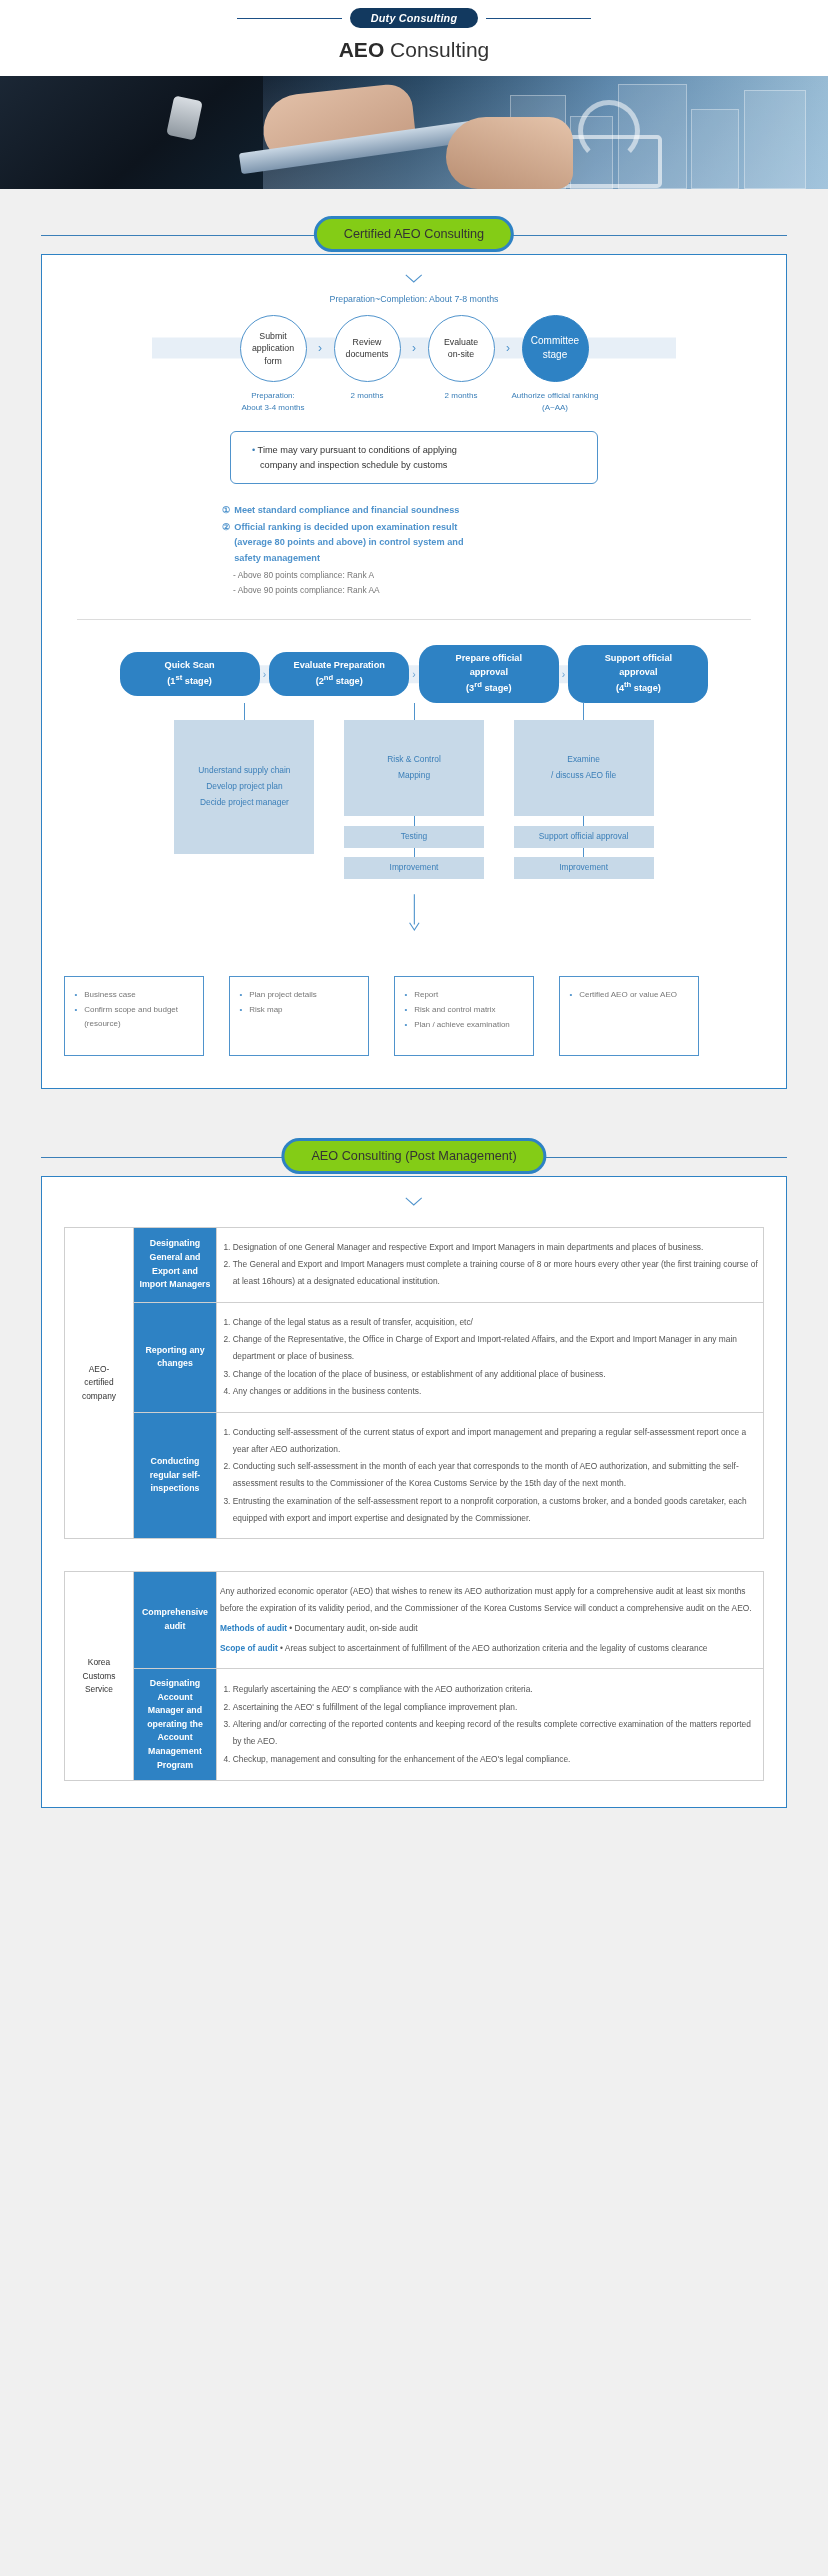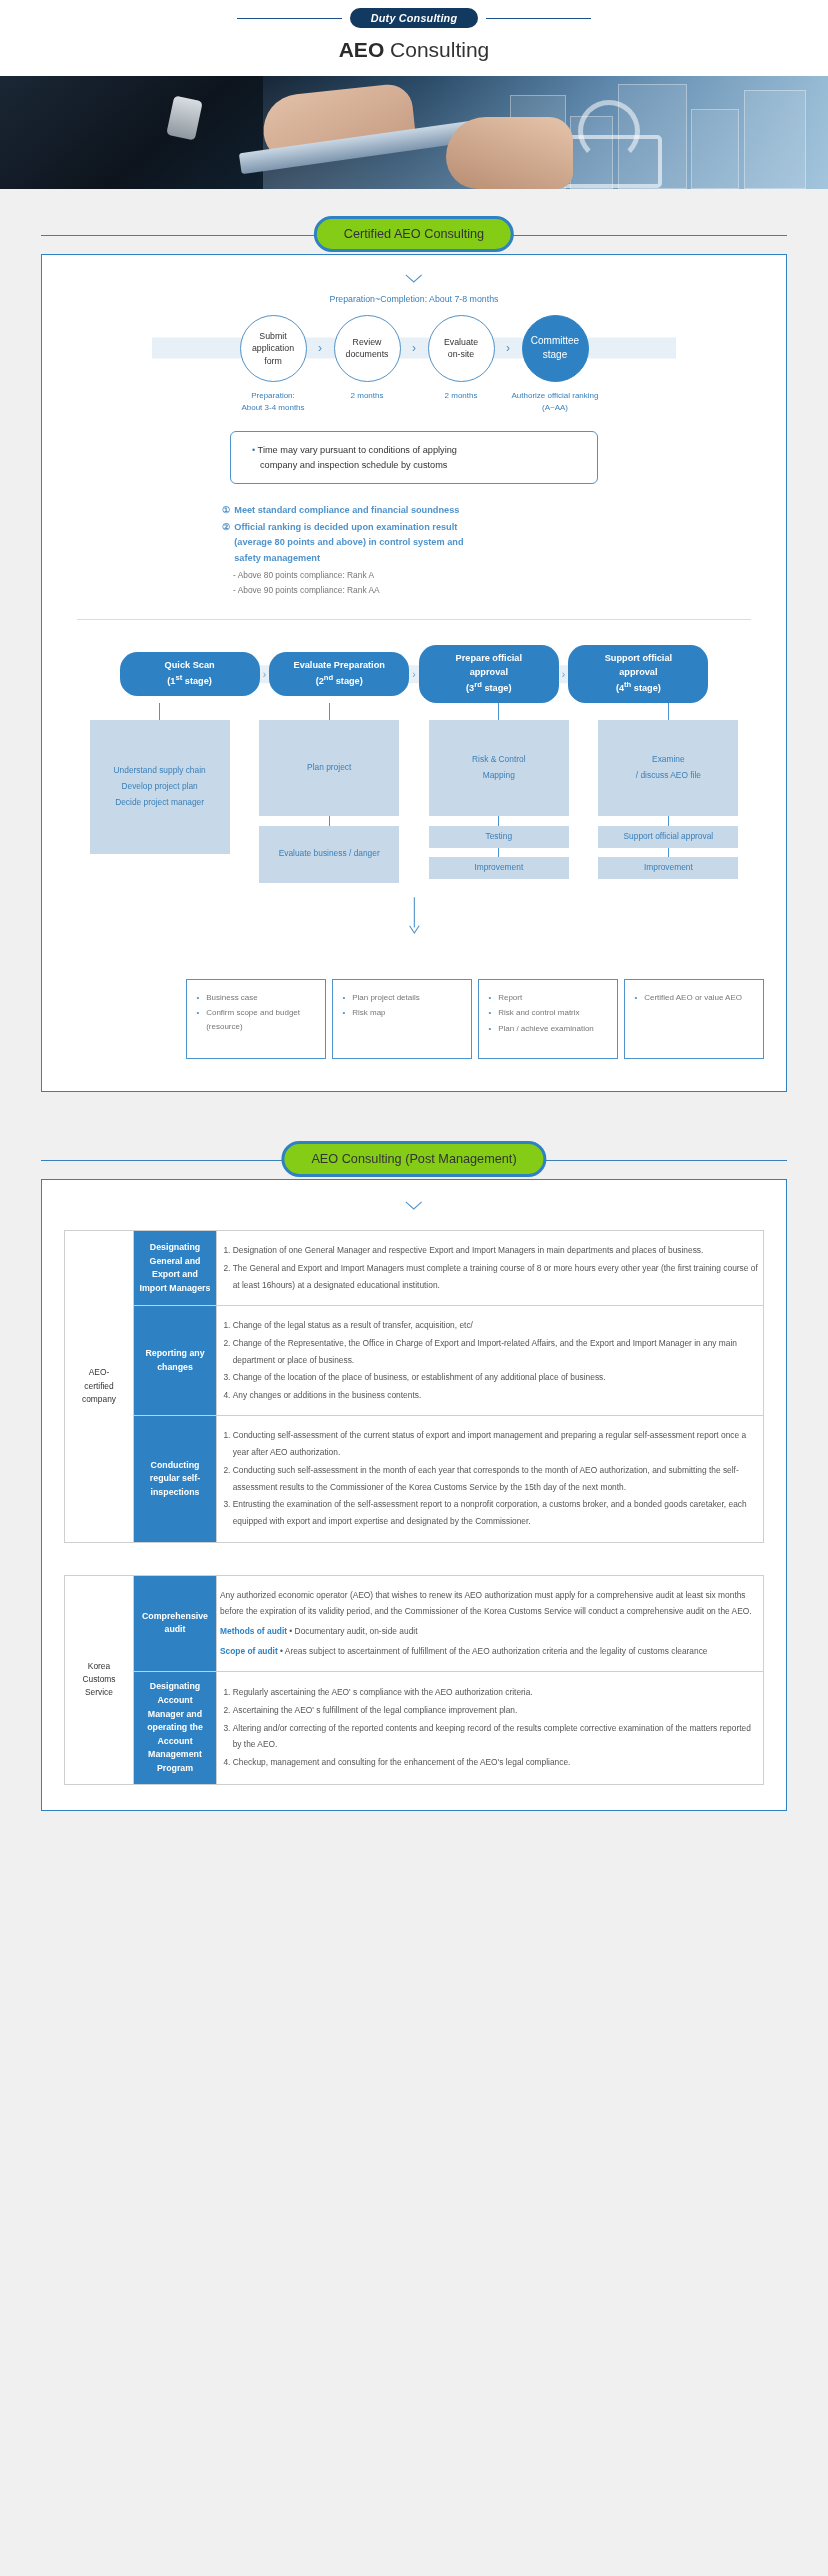--- a/index.html
+++ b/index.html
@@ -119,21 +119,21 @@
     line-height: 1.9; padding: 4.8px;
   }
   .cell.tall  { height: 96px; }
   .cell.small { height: 22px; }
   .cell.mid   { height: 57px; }
 
   
   .down-arrow { display: flex; justify-content: center; margin: 14.3px 0 12.7px; }
 
   
-  .deliv-row { display: flex; justify-content: flex-end; gap: 6px; margin-top: 45px; }
+  .deliv-row { display: flex; justify-content: flex-start; gap: 25px; margin-top: 45px; }
   .deliv {
     width: 140px; min-height: 80px; border: 0.8px solid #4f93cc; background: #fff;
     padding: 11px 9.6px; font-size: 8px; color: #777; line-height: 1.7;
   }
   .deliv li { list-style: none; position: relative; padding-left: 9.6px; margin-bottom: 1.6px; }
   .deliv li:before { content: "•"; position: absolute; left: 0; color: #4f93cc; }
 
   
   .tbl { border: 0.8px solid #cfcfcf; border-collapse: collapse; width: 100%; background: #fff; }
   .tbl td { border: 0.8px solid #cfcfcf; vertical-align: middle; }
@@ -303,28 +303,20 @@
       <div class="cols">
         <div class="col">
           <div class="connector"></div>
           <div class="cell tall" style="height:134px">
             <div>Understand supply chain</div>
             <div>Develop project plan</div>
             <div>Decide project manager</div>
           </div>
         </div>
 
-        <div class="col">
-          <div class="connector"></div>
-          <div class="cell tall">
-            <div>Plan project</div>
-          </div>
-          <div class="connector" style="height:9.6px"></div>
-          <div class="cell mid">Evaluate business / danger</div>
-        </div>
 
         <div class="col">
           <div class="connector"></div>
           <div class="cell tall">
             <div>Risk &amp; Control</div>
             <div>Mapping</div>
           </div>
           <div class="connector" style="height:9.6px"></div>
           <div class="cell small">Testing</div>
           <div class="connector" style="height:9.6px"></div>

